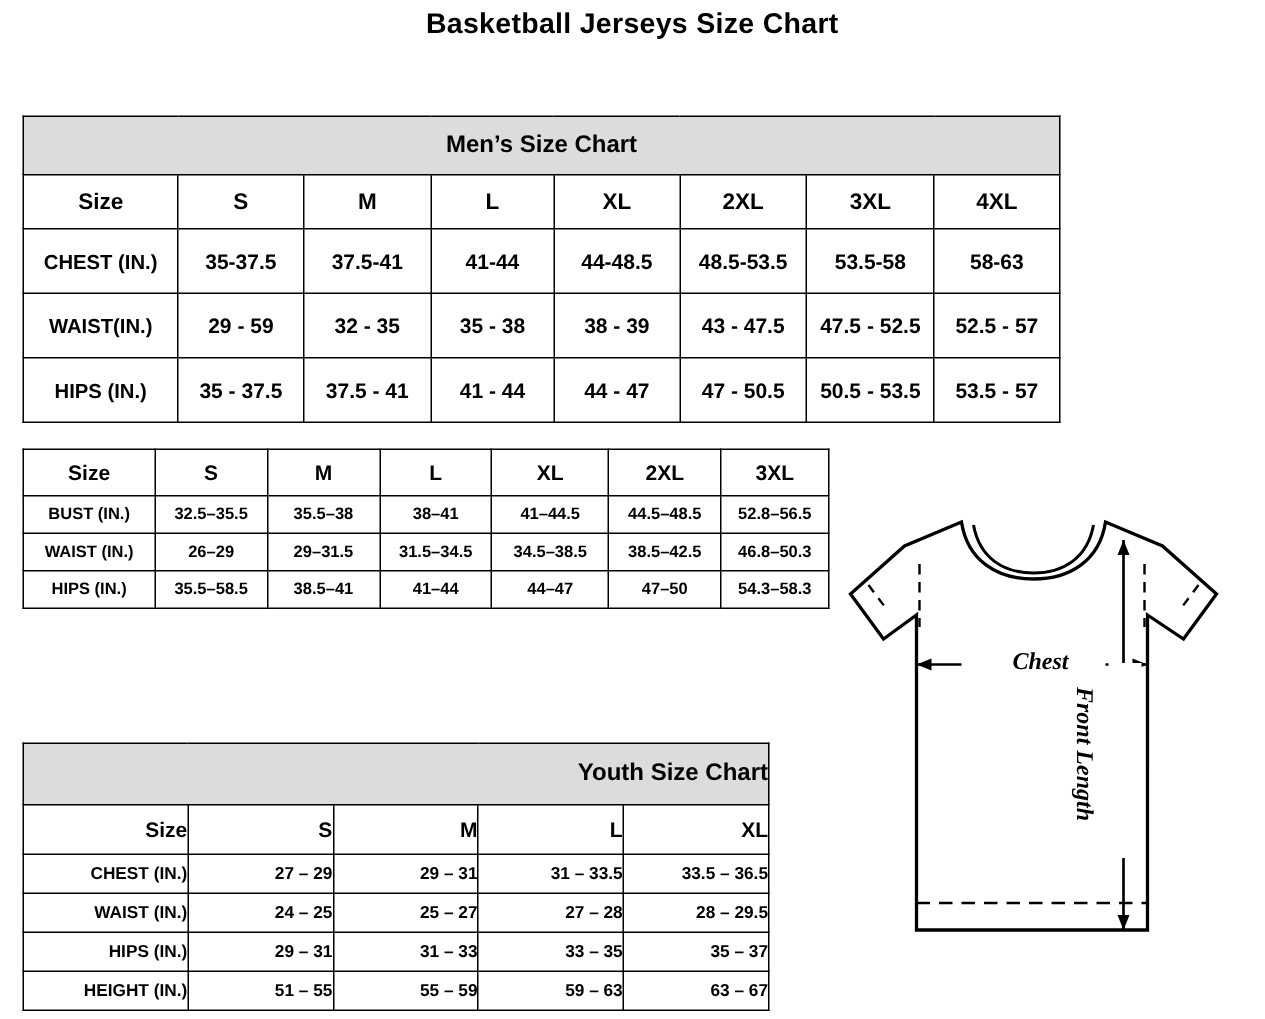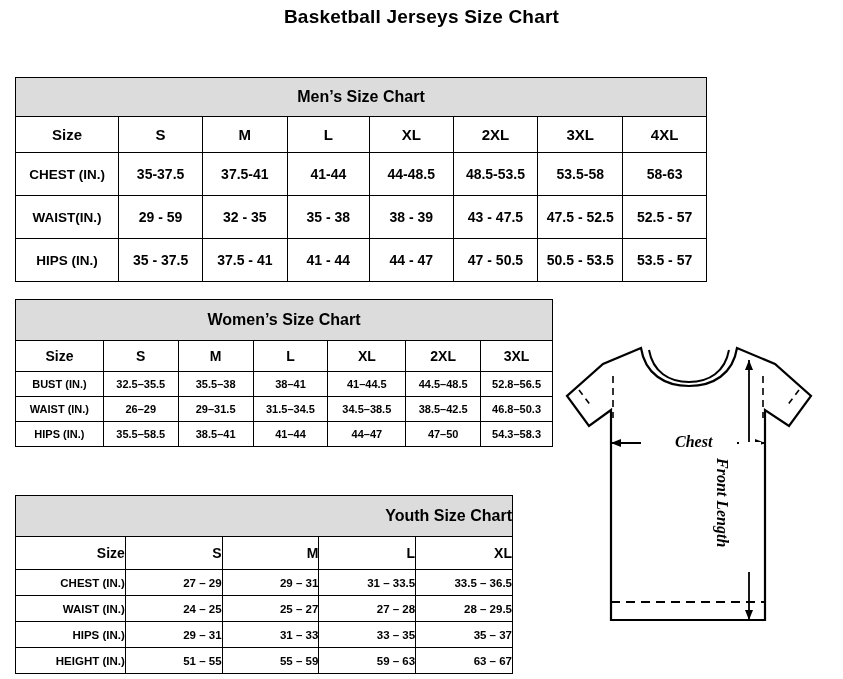--- a/index.html
+++ b/index.html
@@ -183,23 +183,20 @@
   <colgroup>
     <col style="width:88px">
       <col style="width:75px">
       <col style="width:75px">
       <col style="width:75px">
     <col style="width:78px">
       <col style="width:75px">
       <col style="width:72px">
   </colgroup>
   <tbody>
-    <tr class="chart-title">
-      <td colspan="7">Women’s Size Chart</td>
-    </tr>
     <tr class="hdr-row">
       <td>Size</td>
       <td>S</td>
       <td>M</td>
       <td>L</td>
       <td>XL</td>
       <td>2XL</td>
       <td>3XL</td>
     </tr>
     <tr>

